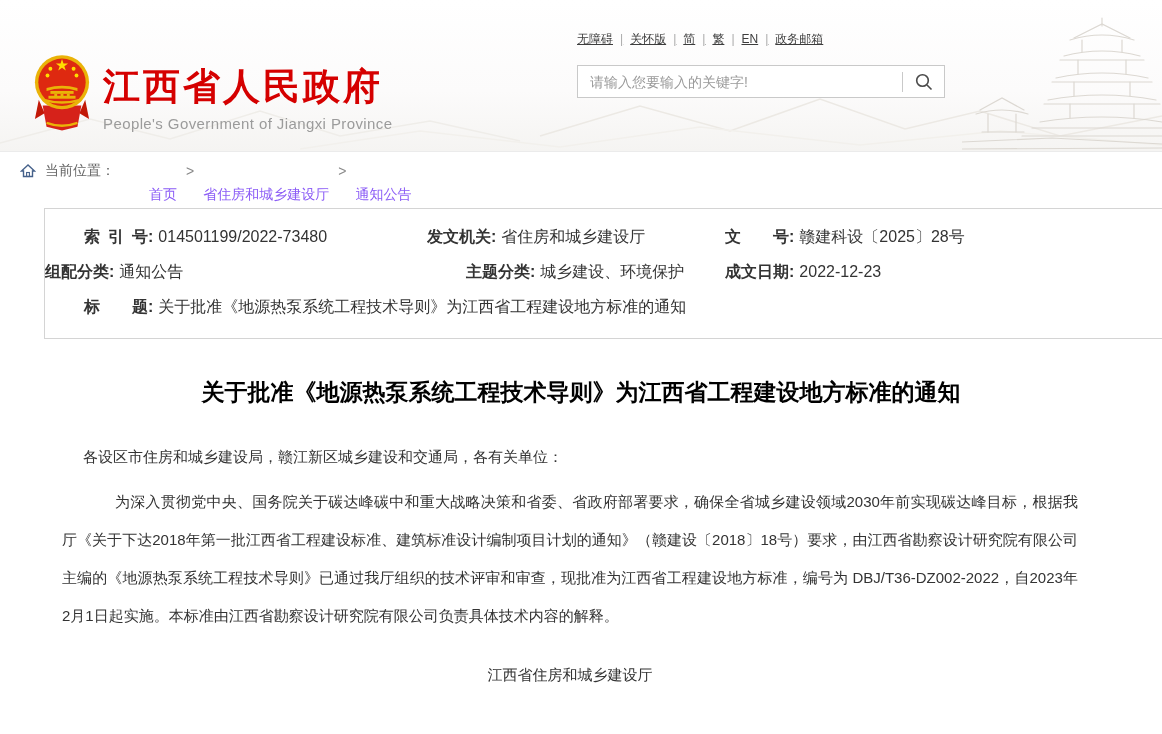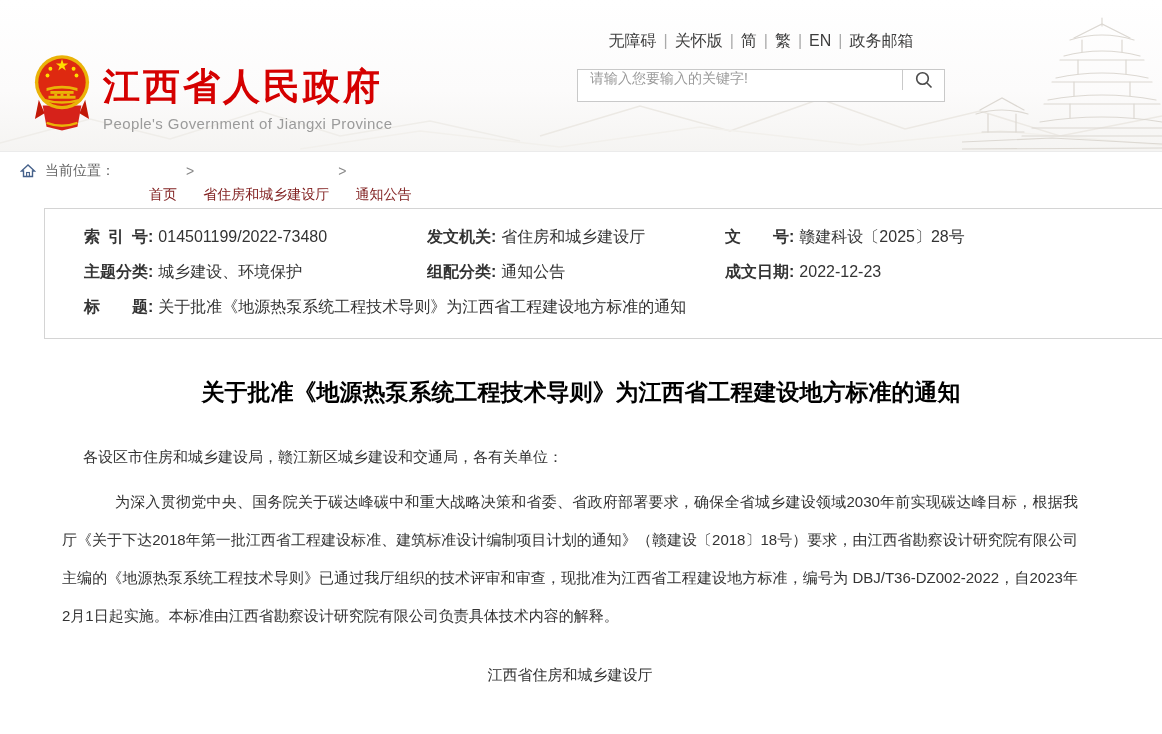--- a/index.html
+++ b/index.html
@@ -34,29 +34,30 @@
     font-size:37px; font-weight:bold; color:#d50000;
     letter-spacing:3px; line-height:1.1;
   }
   .site-name-en {
     font-size:15px; font-weight:normal; color:#9b9b9b;
     margin-top:7px; letter-spacing:0.4px;
   }
 
   .top-right { position:absolute; top:31px; right:217px; width:368px; }
   .quick-links {
-    text-align:center; font-size:16px; color:#3d3d3d;
+    text-align:left; font-size:12px; color:#3d3d3d;
     white-space:nowrap;
+    text-decoration:underline;
   }
   .quick-links .qlink { cursor:pointer; }
   .quick-links .sep { color:#aaa; margin:0 7px; }
   .search-bar {
     margin-top:17px; height:33px;
     border:1px solid #c9c9c9; background:#fff;
-    display:flex; align-items:flex-start;
+    display:flex; align-items:center;
   }
   .search-input {
     flex:1; border:none; outline:none;
     padding:0 12px; font-size:14px; color:#333;
     font-family:"Liberation Sans","DejaVu Sans",sans-serif;
   }
   .search-input::placeholder { color:#9a9a9a; }
   .search-btn {
     width:42px; border:none; border-left:1px solid #c9c9c9;
     background:#fff; cursor:pointer;
@@ -68,21 +69,21 @@
   .breadcrumb-bar {
     height:39px;
     border-top:1px solid #ebebeb;
     background:#fff;
     display:flex; align-items:center;
     padding-left:20px;
     font-size:14px; color:#666;
   }
   .home-icon { width:16px; height:16px; margin-right:9px; flex:0 0 auto; }
   .crumb-label { color:#666; margin-right:34px; }
-  .crumb-link { color:#7f1d1d; cursor:pointer;margin-top:48px; }
+  .crumb-link { color:#8b5cf6; cursor:pointer;margin-top:48px; }
   .crumb-sep { color:#888; margin:0 9px; }
 
   
   .meta-box {
     margin:18px 0 0 44px;
     width:1136px;
     border:1px solid #d4d4d4;
     padding:11px 0 13px;
     background:#fff;
   }
@@ -222,25 +223,25 @@
         <span class="meta-label">索 引 号:</span><span class="meta-value">014501199/2022-73480</span>
       </div>
       <div class="meta-cell">
         <span class="meta-label">发文机关:</span><span class="meta-value">省住房和城乡建设厅</span>
       </div>
       <div class="meta-cell">
         <span class="meta-label">文　　号:</span><span class="meta-value">赣建科设〔2025〕28号</span>
       </div>
     </div>
     <div class="meta-row">
+      <div class="meta-cell">
+        <span class="meta-label">组配分类:</span><span class="meta-value">通知公告</span>
+      </div>
       <div class="meta-cell c1">
         <span class="meta-label">主题分类:</span><span class="meta-value">城乡建设、环境保护</span>
-      </div>
-      <div class="meta-cell">
-        <span class="meta-label">组配分类:</span><span class="meta-value">通知公告</span>
       </div>
       <div class="meta-cell">
         <span class="meta-label">成文日期:</span><span class="meta-value">2022-12-23</span>
       </div>
     </div>
     <div class="meta-row full">
       <div class="meta-cell">
         <span class="meta-label">标　　题:</span><span class="meta-value">关于批准《地源热泵系统工程技术导则》为江西省工程建设地方标准的通知</span>
       </div>
     </div>

